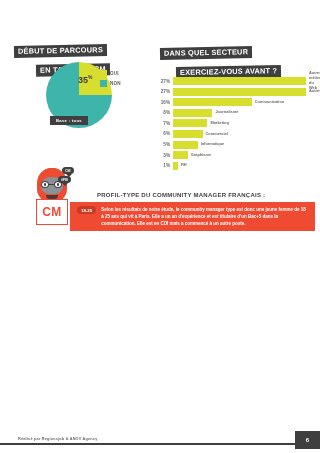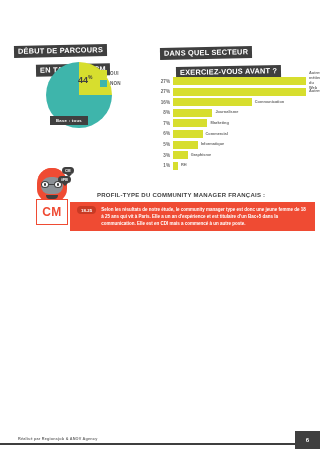--- a/index.html
+++ b/index.html
@@ -133,21 +133,21 @@
 <div class="page">
 
   <div class="banner" style="left:14px;top:39px;">
     <div class="ln l1" style="font-size:7.4px;">DÉBUT DE PARCOURS</div><br>
     <div class="ln l2" style="font-size:7.4px;margin-left:22px;">EN TANT QUE CM</div>
   </div>
 
   <div class="pie-wrap" style="left:46px;top:62px;">
     <div class="pie"></div>
   </div>
-  <div class="pie-val" style="left:78px;top:74px;"><span>44</span><sup>%</sup></div>
+  <div class="pie-val" style="left:78px;top:74px;"><span>35</span><sup>%</sup></div>
 
   <div class="legend" style="left:100px;top:70px;">
     <div class="legend-row">
       <span class="legend-sw" style="background:#d7de2e;"></span>
       <span class="legend-tx">OUI</span>
     </div>
     <div class="legend-row">
       <span class="legend-sw" style="background:#3eb5ab;"></span>
       <span class="legend-tx">NON</span>
     </div>

